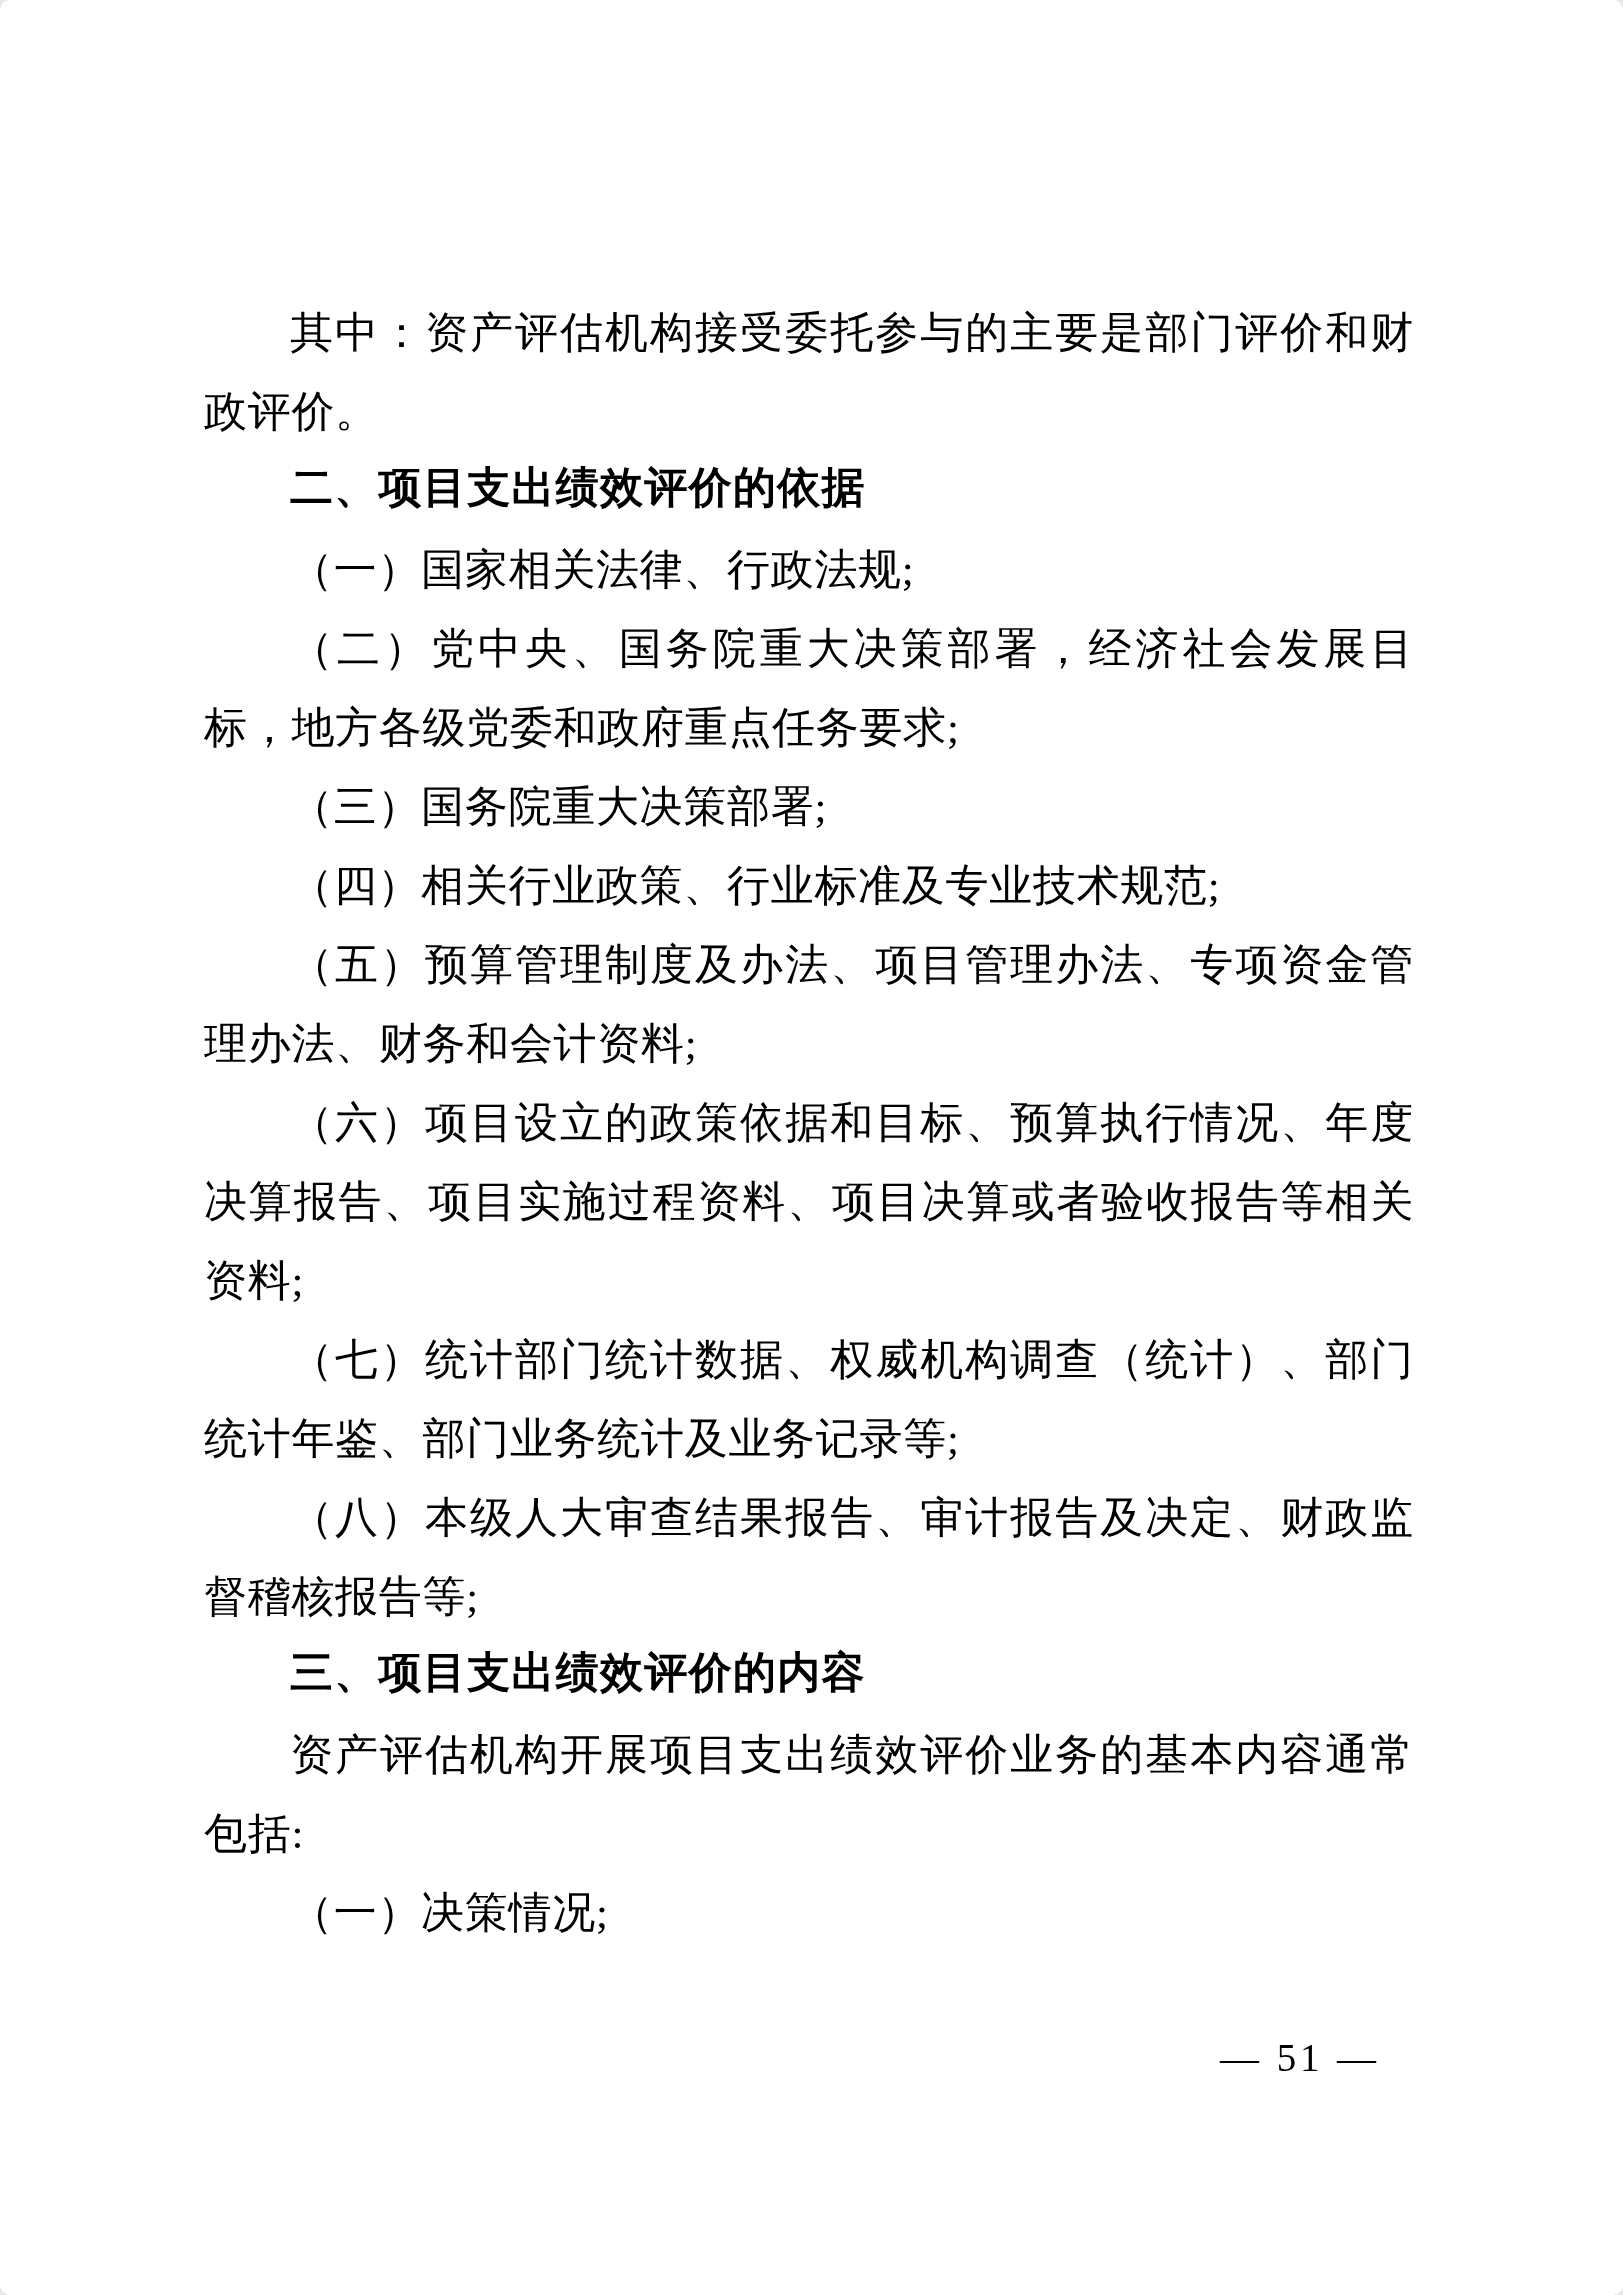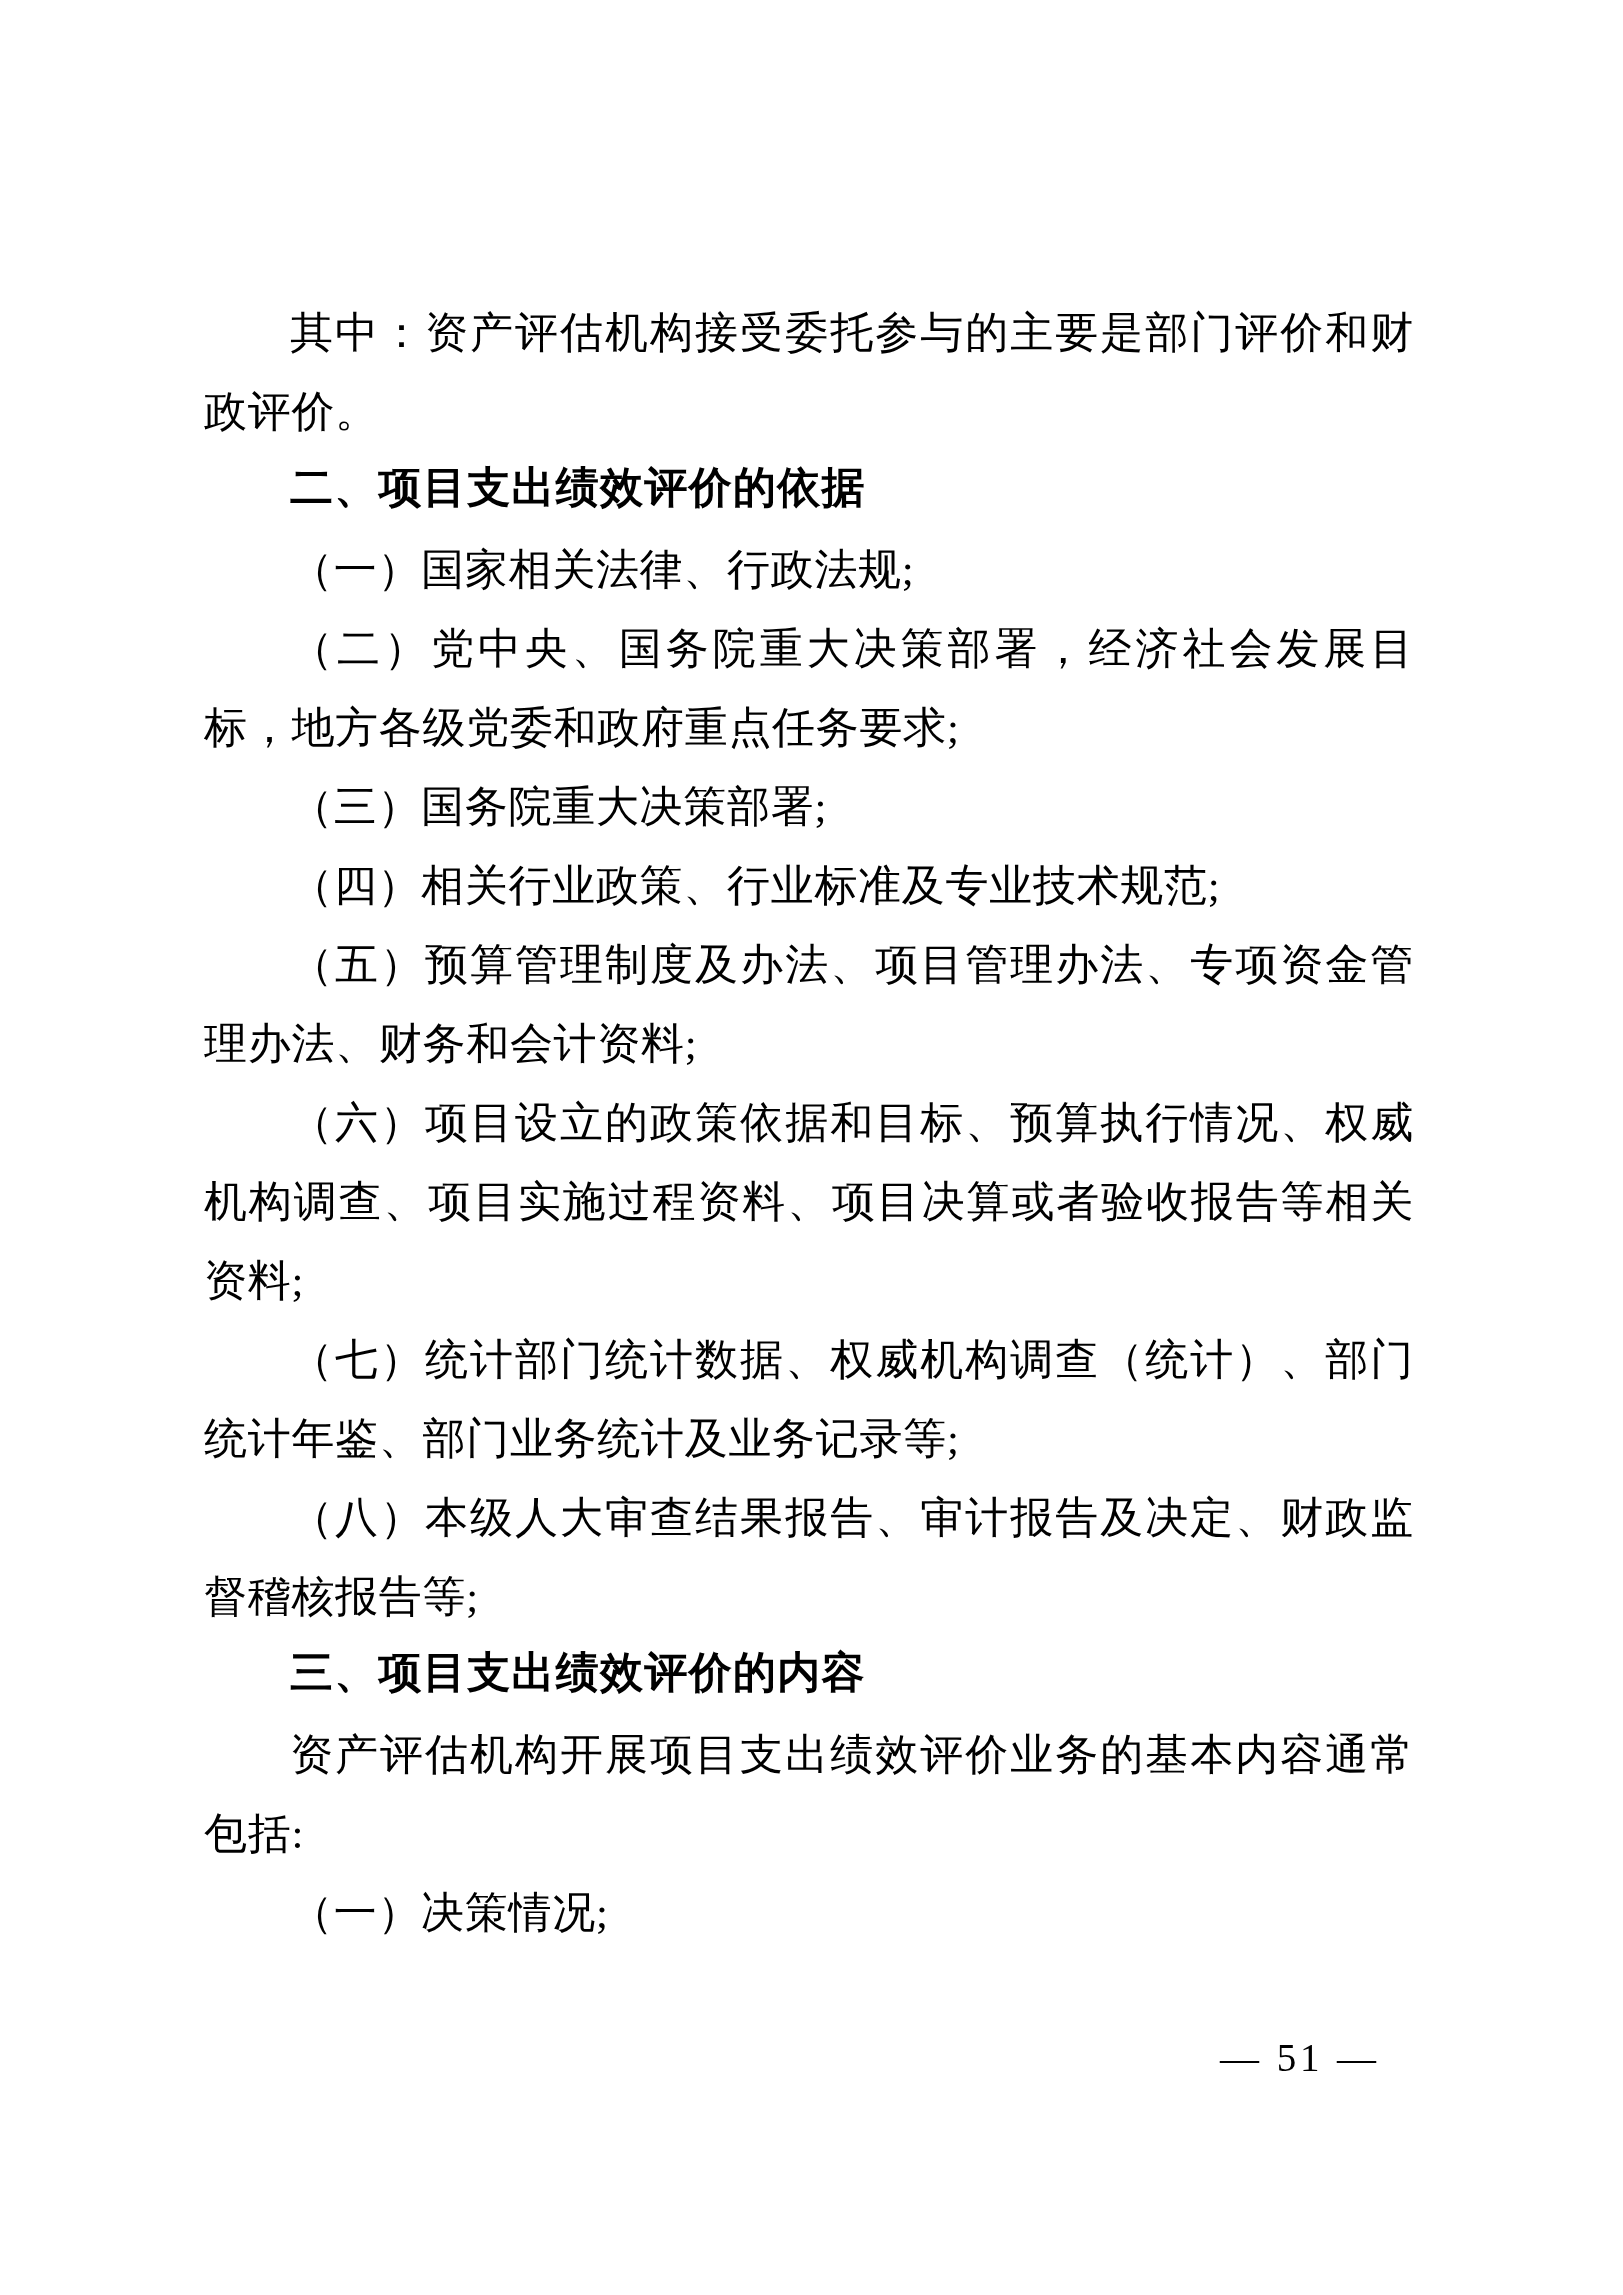--- a/index.html
+++ b/index.html
@@ -8,20 +8,21 @@
     background: #e8e8e8;
   }
   .page {
     position: relative;
     width: 1623px;
     height: 2295px;
     background: #ffffff;
     color: #000000;
     font-family: "Liberation Serif", "DejaVu Serif", serif;
     overflow: hidden;
+    border-radius: 10px;
   }
   .content {
     position: absolute;
     left: 204px;
     top: 293px;
     width: 1210px;
   }
   .content p {
     margin: 0;
     padding: 0;
@@ -53,21 +54,21 @@
 
 <div class="page">
   <div class="content">
     <p>其中：资产评估机构接受委托参与的主要是部门评价和财政评价。</p>
     <p class="heading">二、项目支出绩效评价的依据</p>
     <p>（一）国家相关法律、行政法规;</p>
     <p>（二）党中央、国务院重大决策部署，经济社会发展目标，地方各级党委和政府重点任务要求;</p>
     <p>（三）国务院重大决策部署;</p>
     <p>（四）相关行业政策、行业标准及专业技术规范;</p>
     <p>（五）预算管理制度及办法、项目管理办法、专项资金管理办法、财务和会计资料;</p>
-    <p>（六）项目设立的政策依据和目标、预算执行情况、权威机构调查、项目实施过程资料、项目决算或者验收报告等相关资料;</p>
+    <p>（六）项目设立的政策依据和目标、预算执行情况、年度决算报告、项目实施过程资料、项目决算或者验收报告等相关资料;</p>
     <p>（七）统计部门统计数据、权威机构调查（统计）、部门统计年鉴、部门业务统计及业务记录等;</p>
     <p>（八）本级人大审查结果报告、审计报告及决定、财政监督稽核报告等;</p>
     <p class="heading">三、项目支出绩效评价的内容</p>
     <p>资产评估机构开展项目支出绩效评价业务的基本内容通常包括:</p>
     <p>（一）决策情况;</p>
   </div>
 
   <div class="footer">— 51 —</div>
 </div>
 

